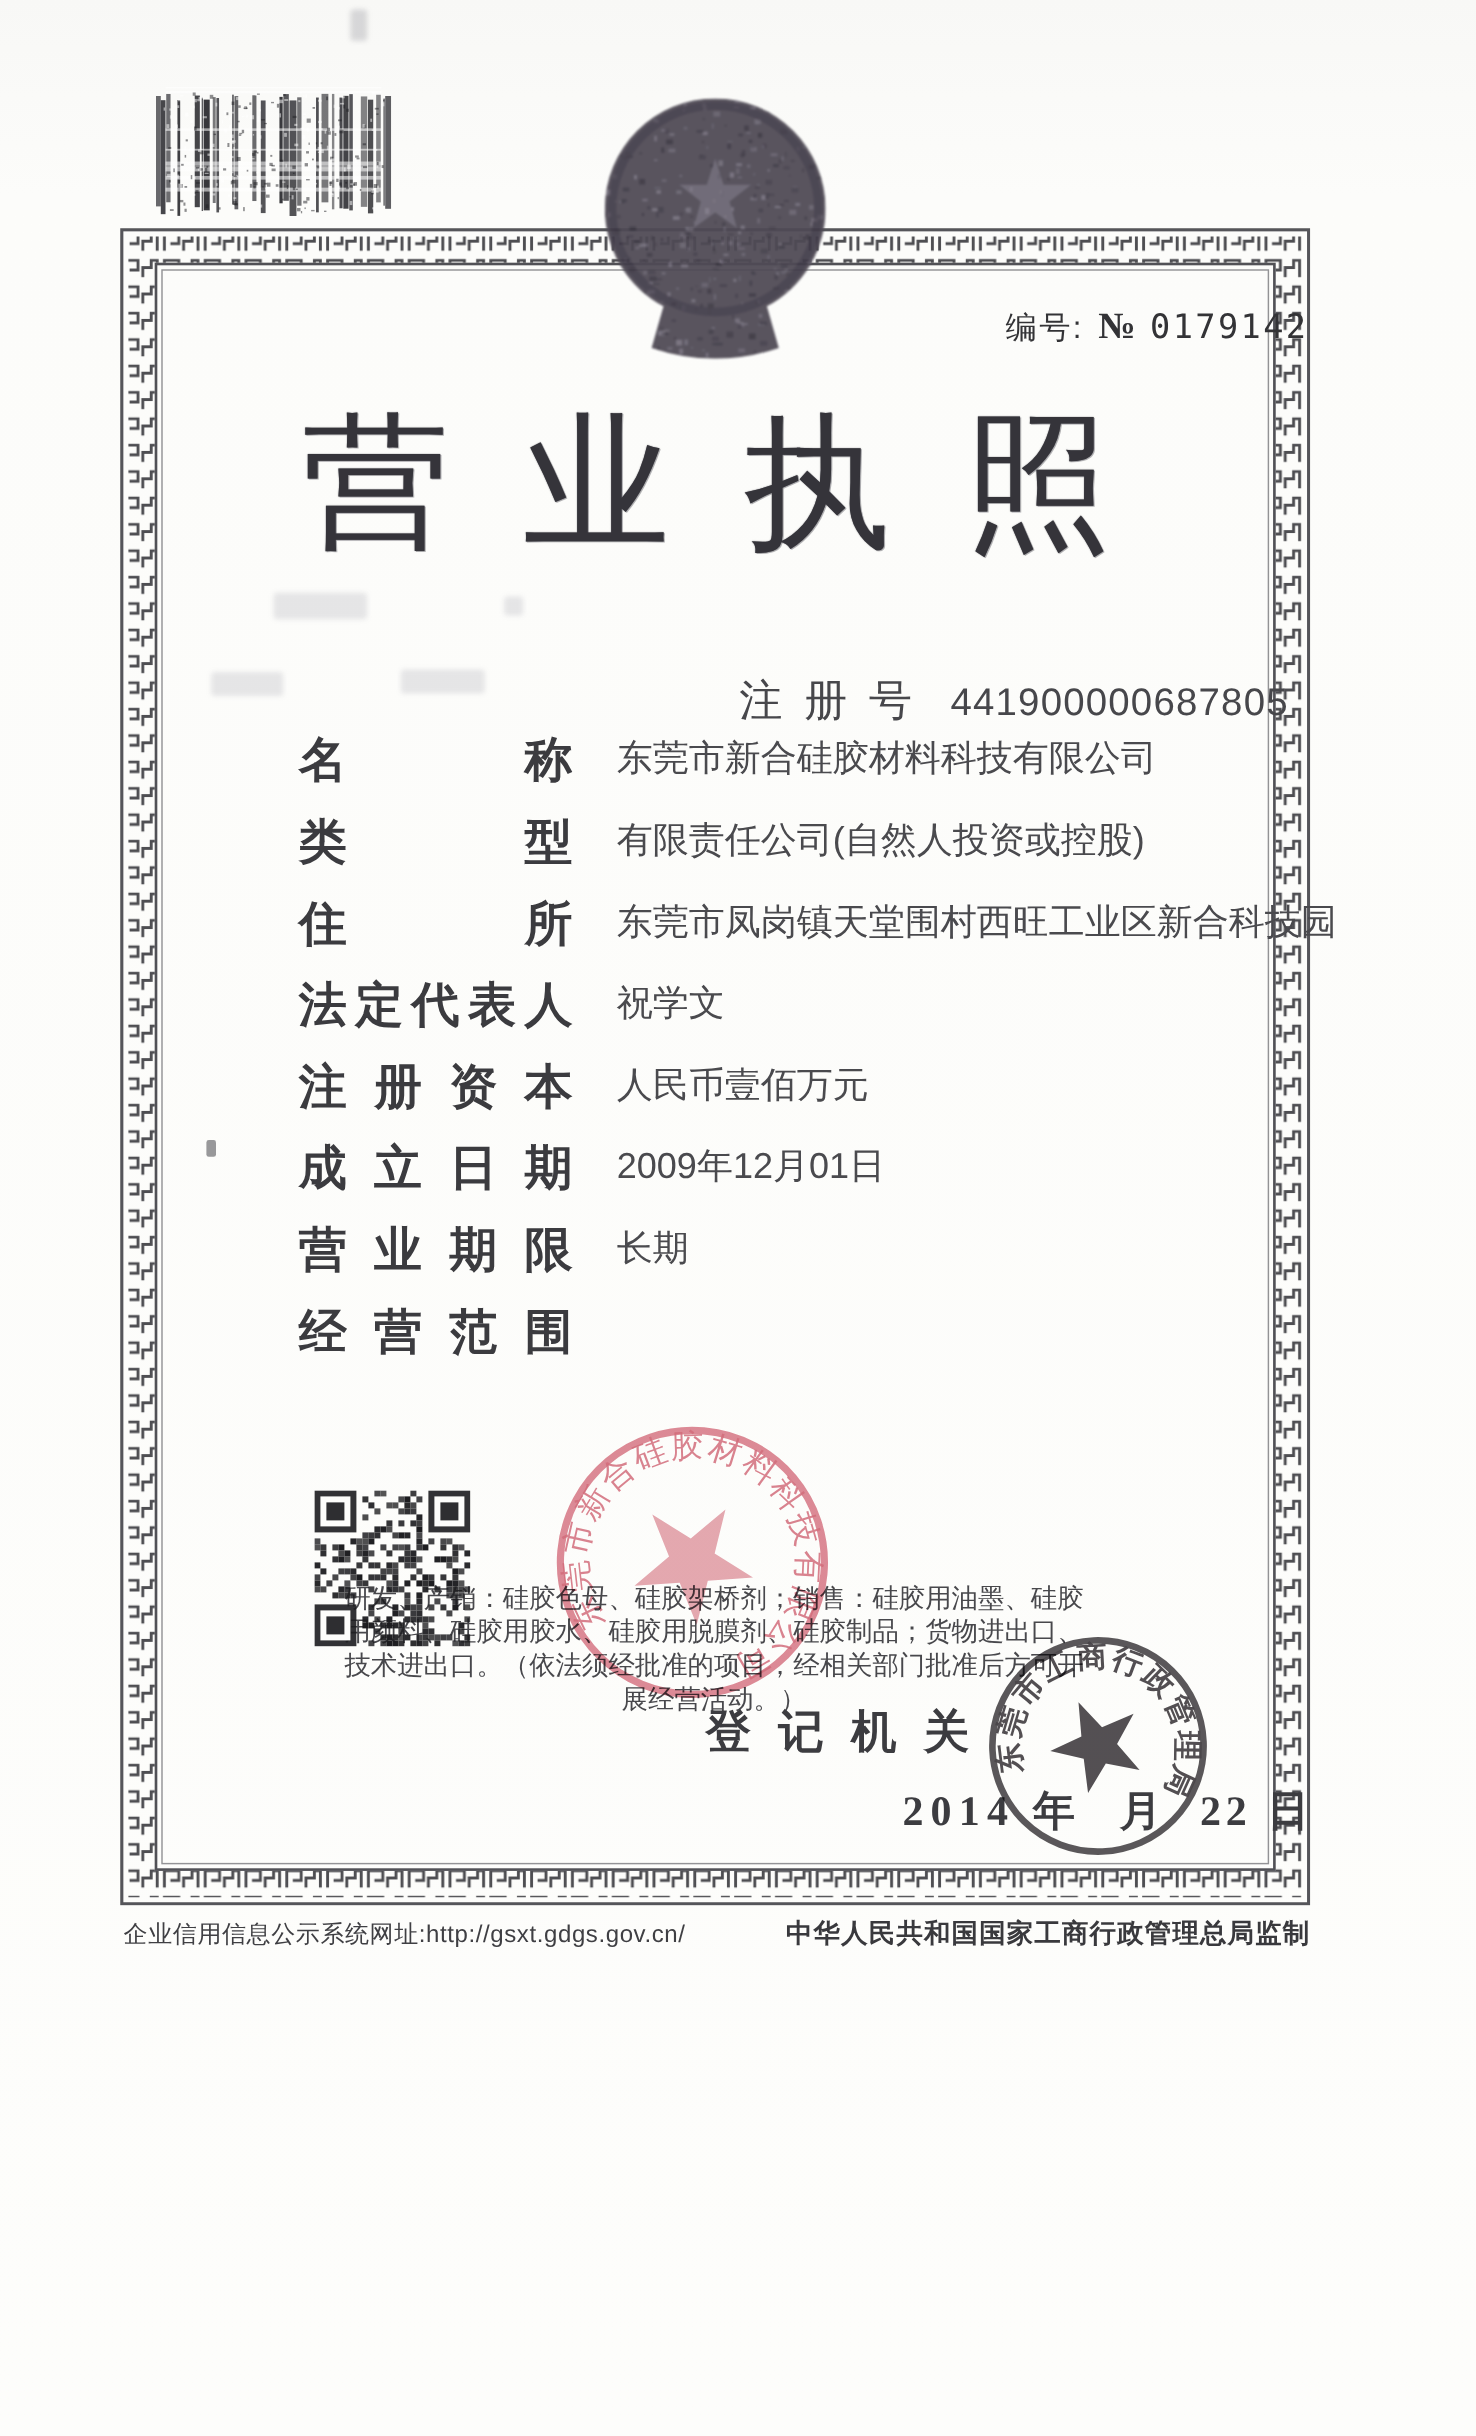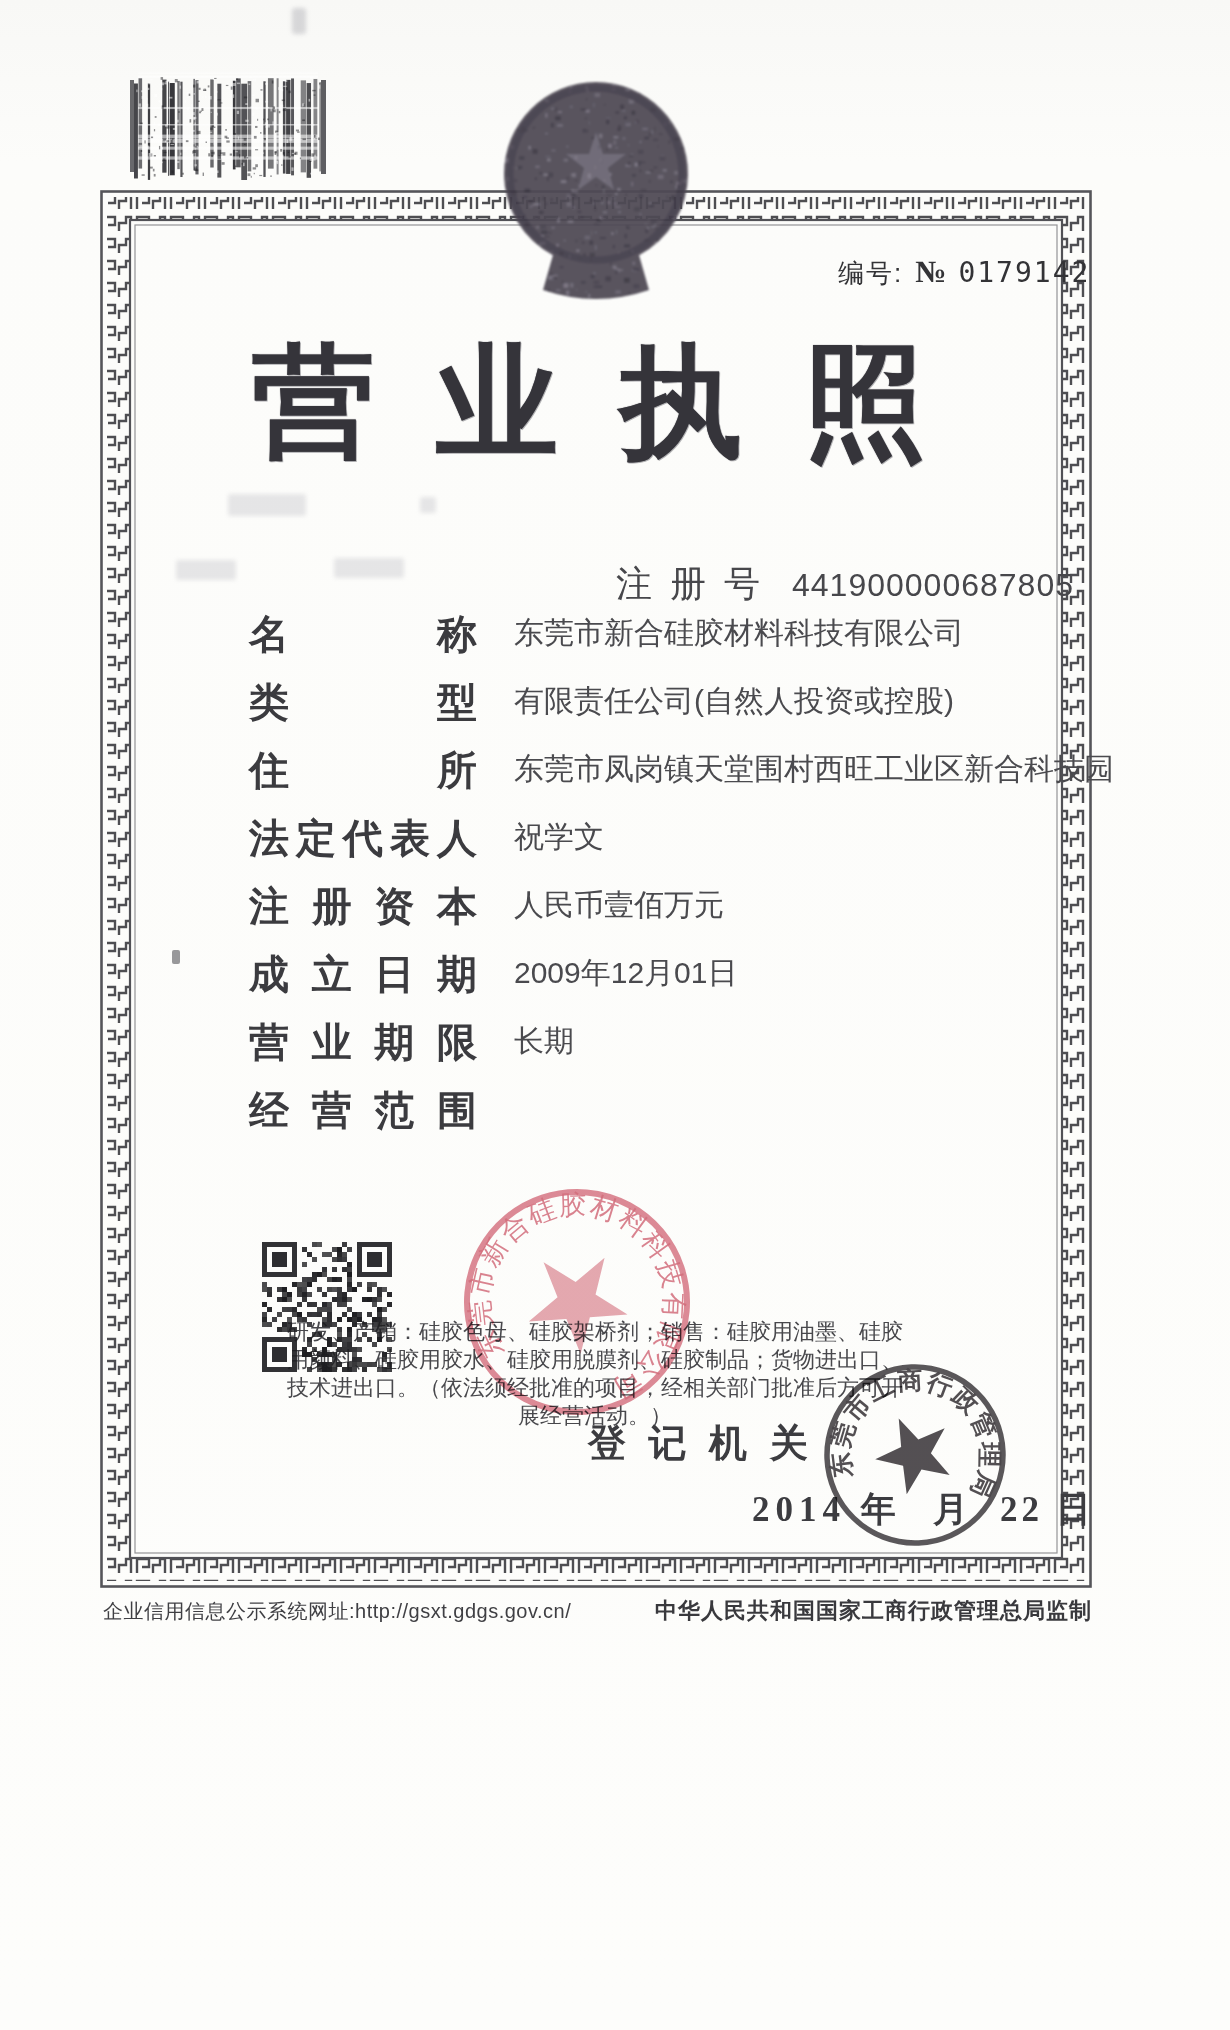--- a/index.html
+++ b/index.html
@@ -21,21 +21,21 @@
 
   
   .serial{left:838px; top:254px; display:flex; align-items:baseline; gap:12px; color:#333336;}
   .serial .lbl{font-size:26px; letter-spacing:2px;}
   .serial .sym{font-family:"Liberation Serif",serif; font-weight:bold; font-size:31px;}
   .serial .num{font-family:"DejaVu Sans Mono",monospace; font-size:28px; letter-spacing:2px;}
 
   
   .title{
     left:100px; top:322px; width:992px; text-align:center;
-    font-size:122px; font-weight:bold; letter-spacing:14px; color:#35343a;
+    font-size:122px; font-weight:normal; letter-spacing:14px; color:#35343a;
     text-shadow:0 0 1px #4a4950, 1px 1px 0 rgba(60,60,70,.35);
     filter:blur(.3px);
   }
 
   
   .regno{left:616px; top:560px; display:flex; align-items:baseline; color:#47474b;}
   .regno .lbl{font-size:36px; letter-spacing:4px;}
   .regno .num{font-size:32px; margin-left:28px; letter-spacing:1px; font-weight:500;}
 
   

